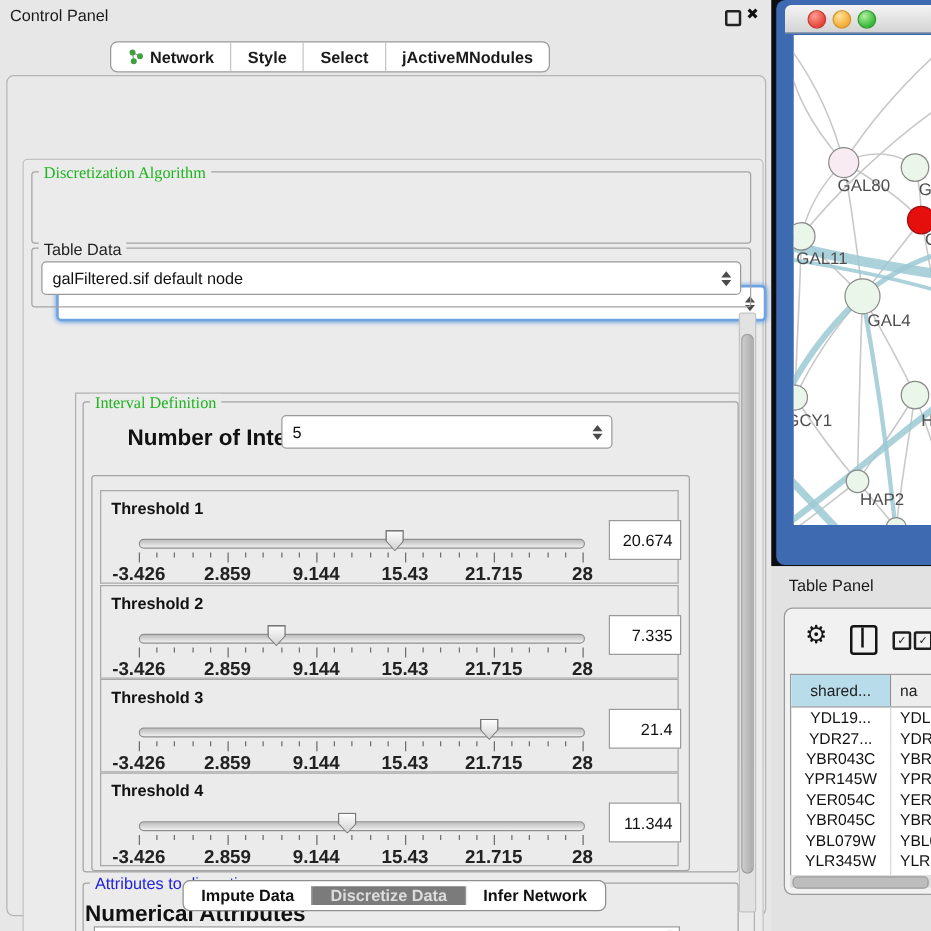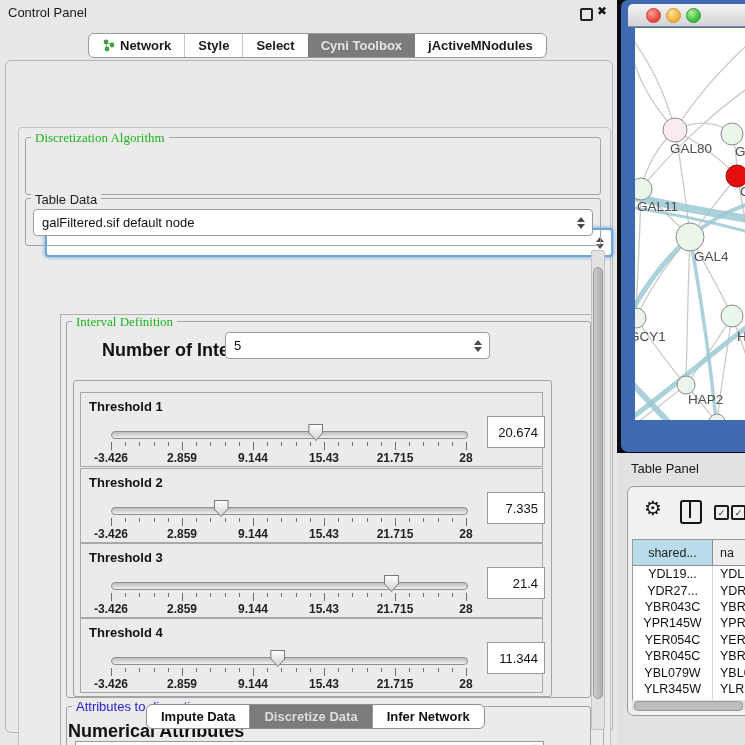--- a/index.html
+++ b/index.html
@@ -46,29 +46,29 @@
   #thr-stack{left:19px;top:77px;width:463px;height:300px;}
   .thr-row{position:absolute;left:0;width:461px;height:73px;border:1px solid #a8a8a8;background:#ebebeb;}
   .thr-title{position:absolute;left:8px;top:6px;font-size:13px;font-weight:bold;}
   .track{position:absolute;left:30px;top:38px;width:355px;height:6px;border:1px solid #8f8f8f;border-radius:4px;
          background:linear-gradient(#bdbdbd,#efefef);}
   .thumb-o{position:absolute;top:31px;width:15px;height:17px;background:#777;
            clip-path:polygon(0 0,100% 0,100% 52%,50% 100%,0 52%);}
   .thumb-i{position:absolute;left:1px;top:1px;width:13px;height:15px;background:linear-gradient(#fdfdfd,#d2d2d2);
            clip-path:polygon(0 0,100% 0,100% 52%,50% 100%,0 52%);}
   .tick{position:absolute;width:1px;background:#6f6f6f;}
-  .tlab{position:absolute;width:56px;margin-left:-28px;text-align:center;font-size:12px;font-weight:600;color:#222;}
+  .tlab{position:absolute;width:56px;margin-left:-28px;text-align:center;font-size:15px;font-weight:600;color:#222;}
   .vbox{position:absolute;left:406px;top:23px;width:50px;height:30px;background:#fff;border:1px solid #9a9a9a;
         font-size:13px;display:flex;align-items:center;justify-content:flex-end;padding-right:6px;}
   
   #attr-list{left:14px;top:426px;width:467px;height:56px;background:#fff;border:1px solid #9a9a9a;overflow:hidden;}
   .attr-item{font-size:13px;color:#111;padding:1px 0 1px 10px;height:15px;}
   #list-scroll{position:absolute;right:2px;top:2px;width:11px;height:52px;background:#ececec;border-radius:5px;}
   
-  #bottom-tabs{left:145px;top:703px;height:23px;display:flex;background:#fff;border:1px solid #8f8f8f;border-radius:6px;overflow:hidden;}
+  #bottom-tabs{left:145px;top:703px;height:23px;display:flex;background:#fff;border:1px solid #8f8f8f;border-radius:6px;overflow:hidden;align-items:center;}
   .btab{display:flex;align-items:center;padding:0 14px;font-size:13px;font-weight:bold;color:#111;border-left:1px solid #9a9a9a;}
   .btab:first-child{border-left:none;}
   .btab.sel{background:#7b7b7b;color:#dcdcdc;}
   
   #right-top{left:613px;top:0;width:132px;height:453px;background:#0b0d11;z-index:1;}
   #right-bottom{left:613px;top:453px;width:132px;height:292px;background:#e2e2e2;z-index:1;}
   #net-window{left:621px;top:0;width:124px;height:452px;background:#3d6ab0;border-radius:7px 0 0 7px;z-index:3;}
   #net-titlebar{left:7px;top:4px;width:117px;height:22px;background:linear-gradient(#f4f4f4,#d3d3d3);
      border-bottom:1px solid #8f8f8f;border-radius:5px 0 0 0;}
   .light{position:absolute;top:4px;width:13px;height:13px;border-radius:50%;}
@@ -114,23 +114,20 @@
           <circle cx="10" cy="6" r="2.4" fill="#3fa03f"></circle>
           <circle cx="5" cy="10" r="2.4" fill="#3fa03f"></circle>
       </svg>
       <span>Network</span>
     </div>
     <div class="ttab">
         <span>Style</span>
       </div>
     <div class="ttab">
         <span>Select</span>
-      </div>
-    <div class="ttab sel">
-        <span>Cyni Toolbox</span>
       </div>
     <div class="ttab">
         <span>jActiveMNodules</span>
       </div>
   </div>
 
   <div id="outer-panel" class="abs">
     <div id="inner-panel" class="abs">
 
       <div class="abs groupbox" style="left:6px;top:9px;width:574px;height:56px;"></div>

